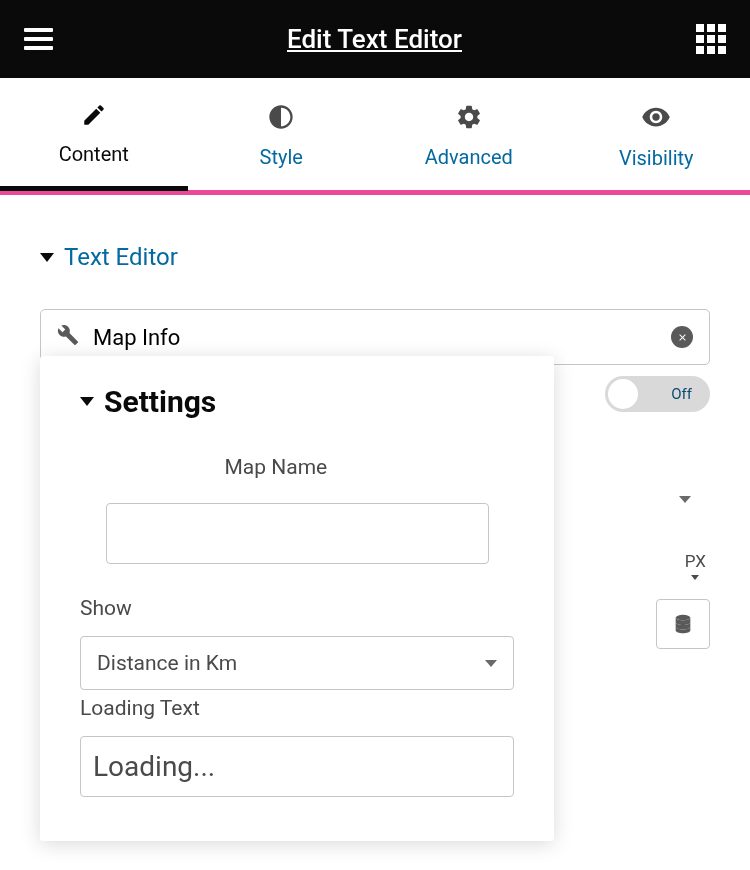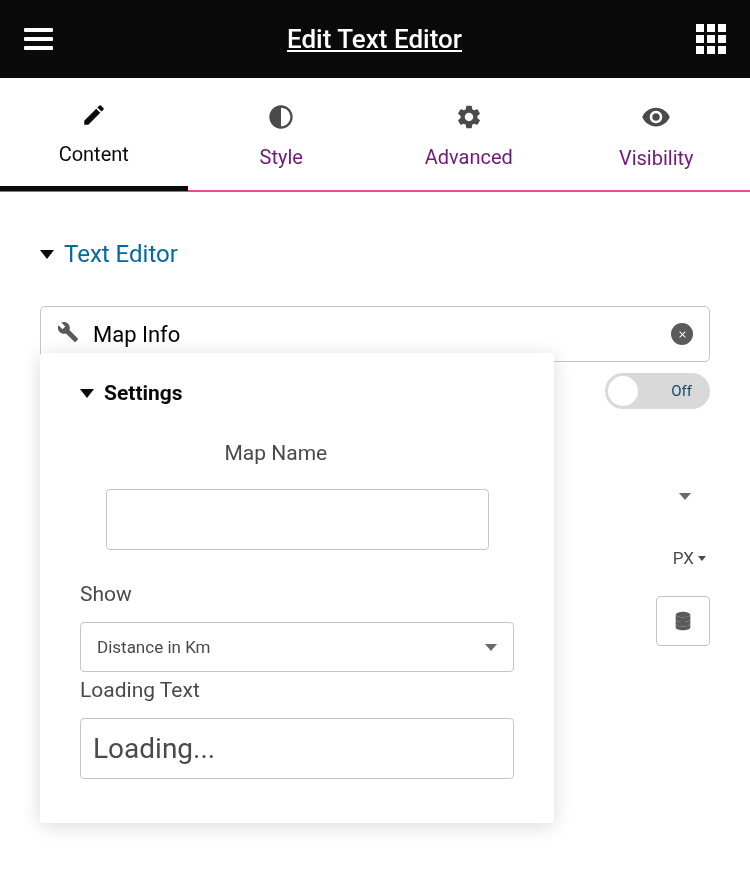--- a/index.html
+++ b/index.html
@@ -47,41 +47,41 @@
       gap: 3px;
       cursor: pointer;
     }
     .apps-grid span {
       background: #fff;
       width: 8px;
       height: 8px;
     }
     .tabs {
       display: flex;
-      border-bottom: 2px solid #ec4899;
+      border-bottom: 5px solid #ec4899;
     }
     .tab {
       flex: 1;
       display: flex;
       flex-direction: column;
       align-items: center;
       justify-content: center;
       padding: 24px 0 20px;
       cursor: pointer;
       gap: 14px;
     }
     .tab-icon {
       color: #4a4a4a;
       display: flex;
       align-items: center;
       justify-content: center;
     }
     .tab-label {
       font-size: 20px;
-      color: #701a75;
+      color: #0369a1;
     }
     .tab.active {
       border-bottom: 5px solid #0a0a0a;
       margin-bottom: -1px;
     }
     .tab.active .tab-icon,
     .tab.active .tab-label {
       color: #0a0a0a;
     }
     .section-header {
@@ -149,21 +149,21 @@
       padding: 28px 40px 44px;
       z-index: 10;
     }
     .popover-header {
       display: flex;
       align-items: center;
       gap: 10px;
       margin-bottom: 36px;
     }
     .popover-title {
-      font-size: 21px;
+      font-size: 30px;
       font-weight: 700;
       color: #0a0a0a;
     }
     .form-row {
       display: flex;
       align-items: center;
       gap: 24px;
       margin-bottom: 32px;
       flex-direction: column;
     }
@@ -193,21 +193,21 @@
     .select-wrapper {
       border: 1px solid #c5c5c5;
       border-radius: 4px;
       padding: 14px 16px;
       display: flex;
       align-items: center;
       justify-content: space-between;
       cursor: pointer;
     }
     .select-value {
-      font-size: 17px;
+      font-size: 21px;
       color: #4a4a4a;
     }
     .select-caret {
       width: 0;
       height: 0;
       border-left: 6px solid transparent;
       border-right: 6px solid transparent;
       border-top: 7px solid #6a6a6a;
     }
     .toggle-row {
@@ -264,20 +264,21 @@
     .bg-px {
       position: absolute;
       top: 260px;
       right: 44px;
       font-size: 17px;
       color: #4a4a4a;
       z-index: 5;
       display: flex;
       align-items: center;
       gap: 4px;
+      flex-direction: column;
     }
     .bg-px-caret {
       width: 0;
       height: 0;
       border-left: 4px solid transparent;
       border-right: 4px solid transparent;
       border-top: 5px solid #4a4a4a;
     }
     .bg-db {
       position: absolute;

